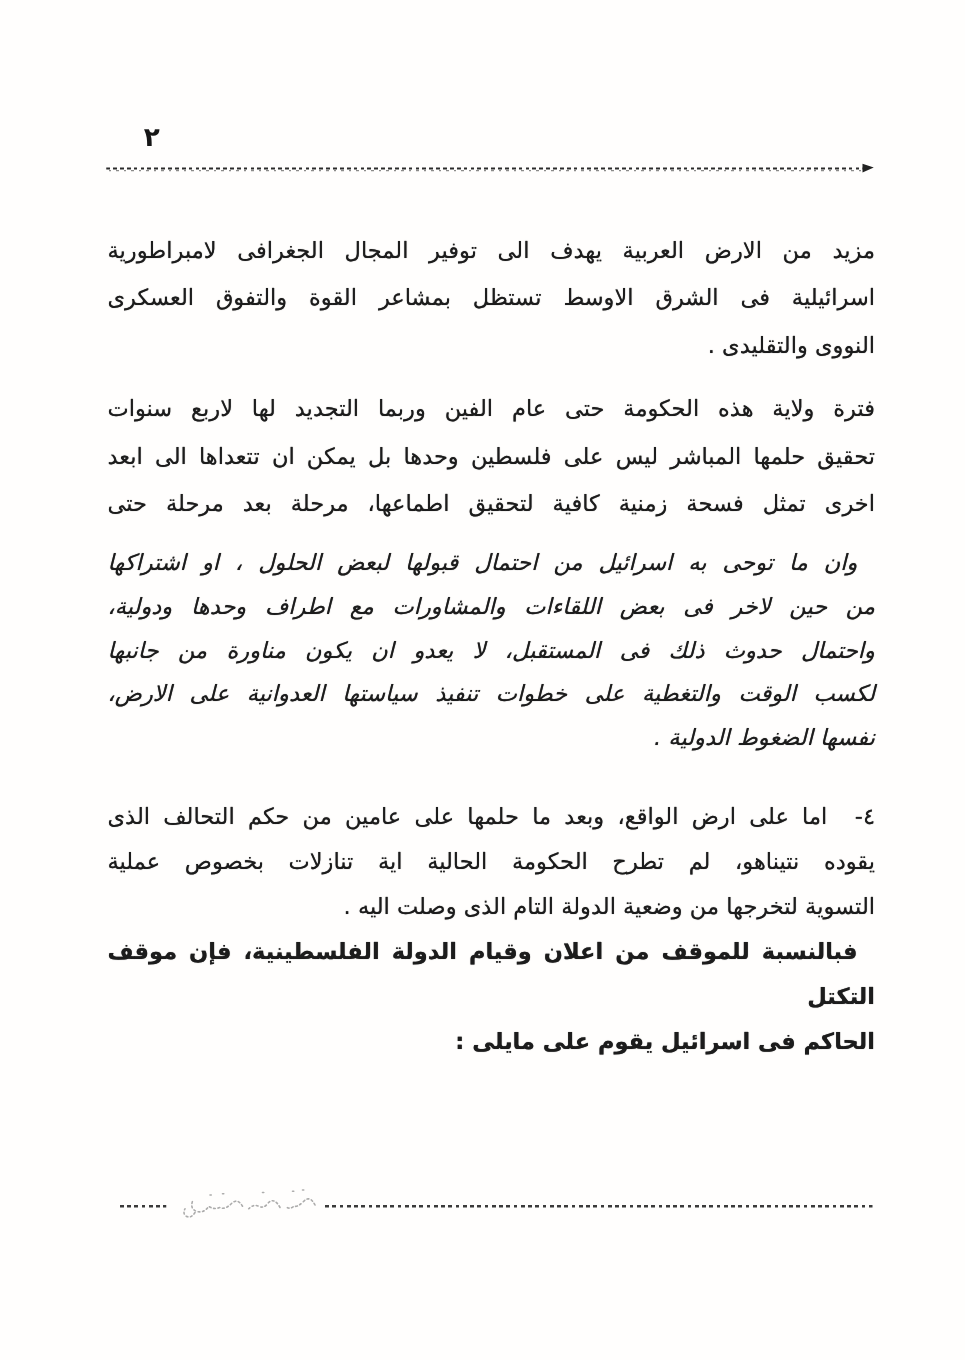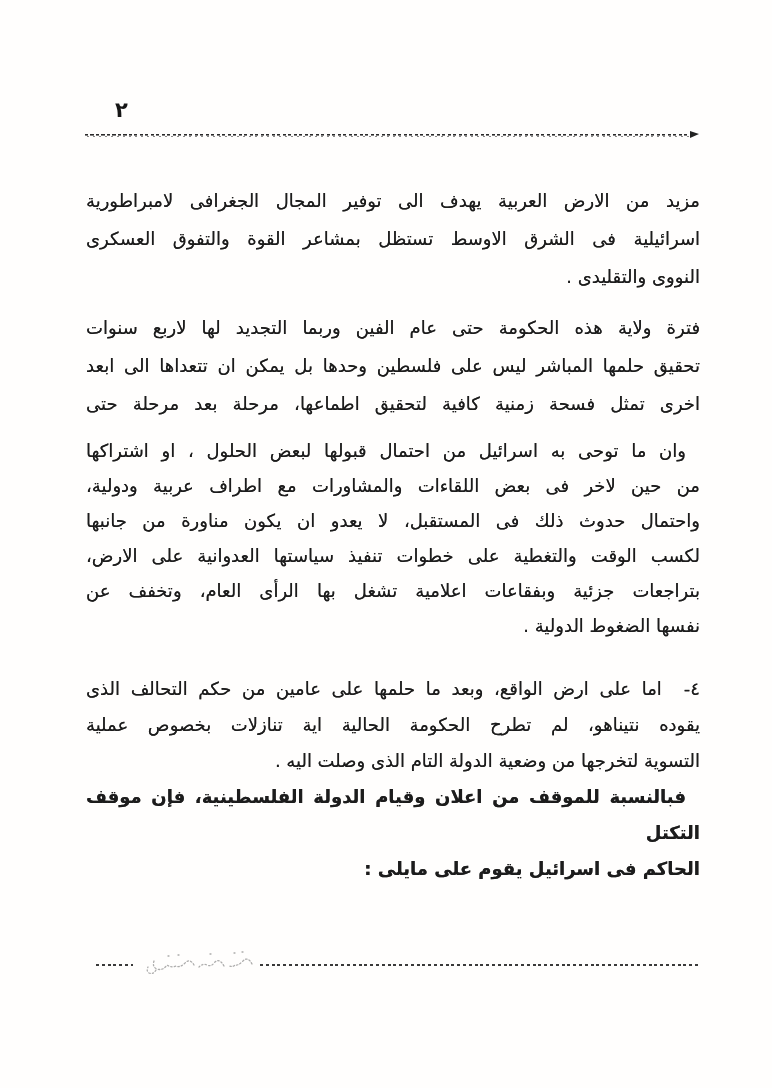--- a/index.html
+++ b/index.html
@@ -52,21 +52,21 @@
     width: 614px;
     direction: rtl;
     font-size: 18px;
     font-weight: 400;
     text-shadow: 0 0 0.6px rgba(10,10,10,0.75);
     letter-spacing: 0.1px;
   }
   .para { margin: 0; }
   .p1 { line-height: 38px; }
   .p2 { margin-top: 13px; line-height: 38px; }
-  .p3 { margin-top: 10px; line-height: 35px; }
+  .p3 { margin-top: 10px; line-height: 35px; font-style: italic; }
   .p4 { margin-top: 28px; line-height: 36px; }
   .p5 { margin-top: 0; line-height: 36px; font-weight: bold; }
   .line {
     text-align: justify;
     text-align-last: justify;
   }
   .line.end { text-align-last: start; }
   .line.indent { text-indent: 14px; }
   .item-num { white-space: nowrap; }
   .num-gap { display: inline-block; width: 22px; }
@@ -107,24 +107,23 @@
     </div>
 
     <div class="para p2">
       <div class="line">فترة ولاية هذه الحكومة حتى عام الفين وربما التجديد لها لاربع سنوات</div>
       <div class="line">تحقيق حلمها المباشر ليس على فلسطين وحدها بل يمكن ان تتعداها الى ابعد</div>
       <div class="line">اخرى تمثل فسحة زمنية كافية لتحقيق اطماعها، مرحلة بعد مرحلة حتى</div>
     </div>
 
     <div class="para p3">
       <div class="line indent">وان ما توحى به اسرائيل من احتمال قبولها لبعض الحلول ، او اشتراكها</div>
-      <div class="line">من حين لاخر فى بعض اللقاءات والمشاورات مع اطراف عربية ودولية،</div>
+      <div class="line">من حين لاخر فى بعض اللقاءات والمشاورات مع اطراف وحدها ودولية،</div>
       <div class="line">واحتمال حدوث ذلك فى المستقبل، لا يعدو ان يكون مناورة من جانبها</div>
       <div class="line">لكسب الوقت والتغطية على خطوات تنفيذ سياستها العدوانية على الارض،</div>
-      <div class="line">بتراجعات جزئية وبفقاعات اعلامية تشغل بها الرأى العام، وتخفف عن</div>
       <div class="line end">نفسها الضغوط الدولية .</div>
     </div>
 
     <div class="para p4">
       <div class="line"><span class="item-num">٤-</span><span class="num-gap"></span><span>اما على ارض الواقع، وبعد ما حلمها على عامين من حكم التحالف الذى</span></div>
       <div class="line">يقوده نتيناهو، لم تطرح الحكومة الحالية اية تنازلات بخصوص عملية</div>
       <div class="line end">التسوية لتخرجها من وضعية الدولة التام الذى وصلت اليه .</div>
     </div>
 
     <div class="para p5">

